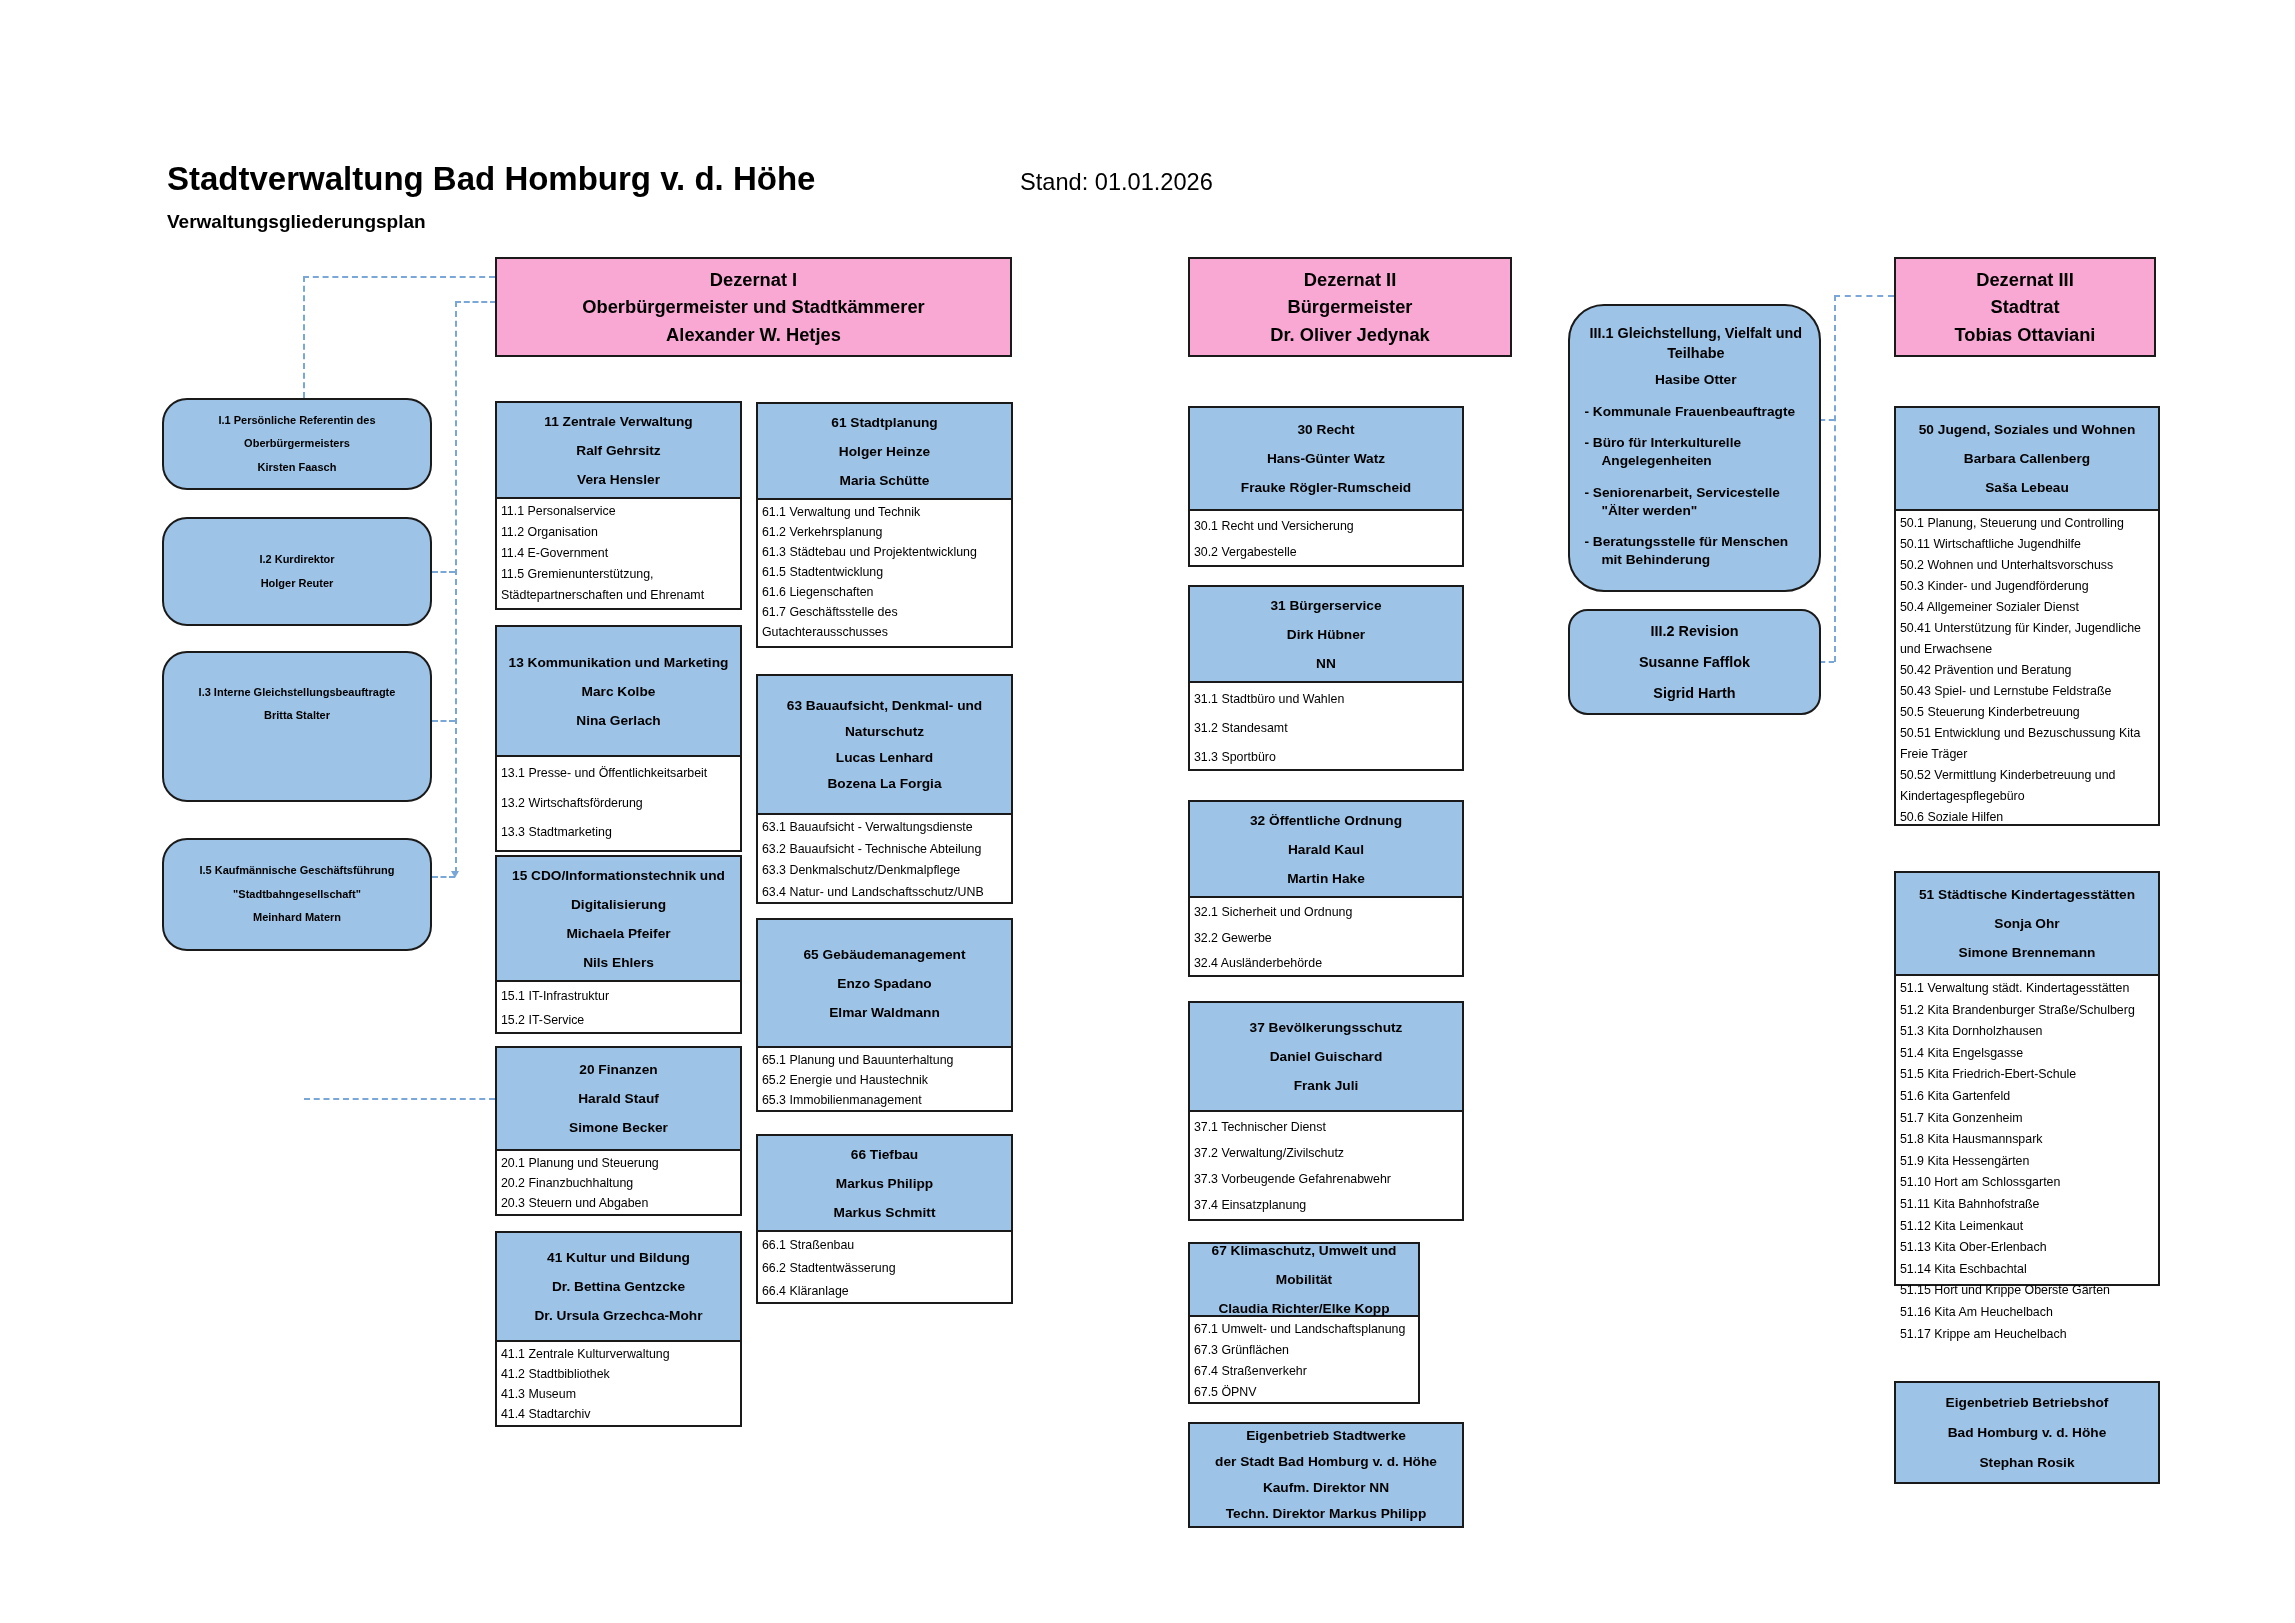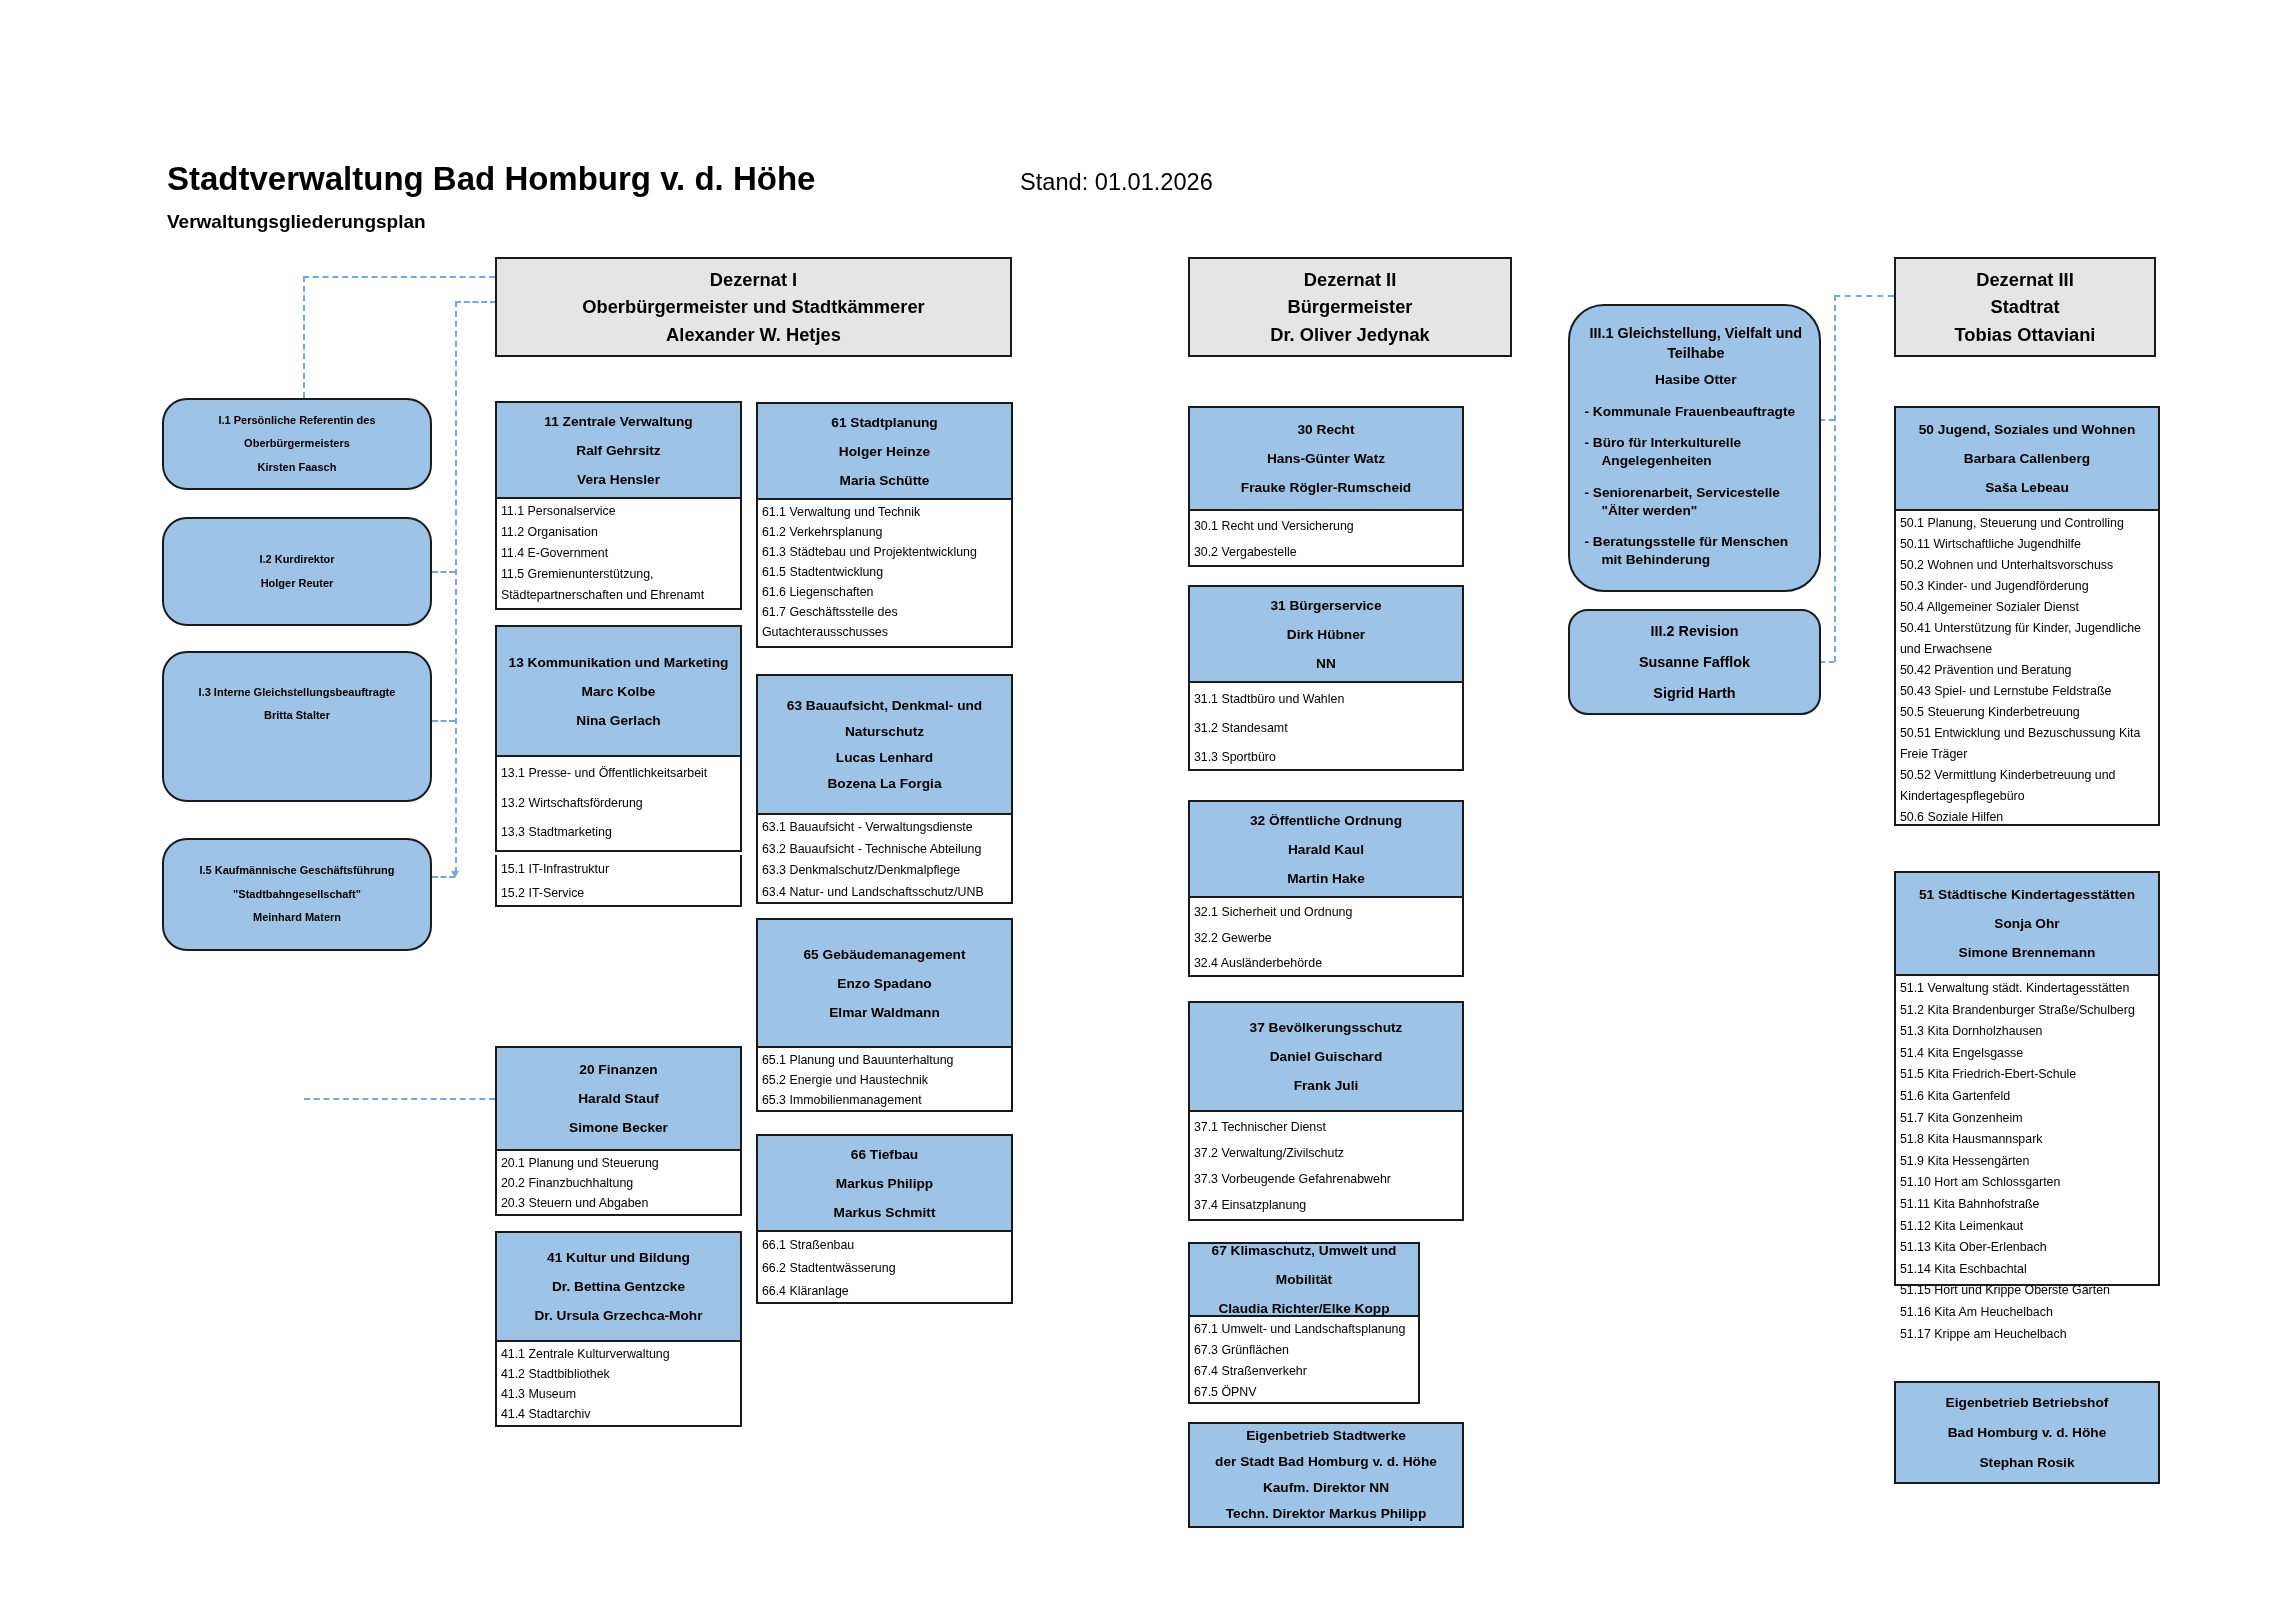--- a/index.html
+++ b/index.html
@@ -4,21 +4,21 @@
 <title>Verwaltungsgliederungsplan</title>
 <style>
   html,body{margin:0;padding:0;background:#ffffff;}
   #canvas{position:relative;width:2295px;height:1623px;background:#ffffff;overflow:hidden;
           font-family:"Liberation Sans","DejaVu Sans",sans-serif;color:#000;}
   .abs{position:absolute;box-sizing:border-box;}
   .page-title{font-size:33px;font-weight:bold;white-space:nowrap;}
   .page-stand{font-size:23.6px;white-space:nowrap;}
   .page-sub{font-size:19px;font-weight:bold;white-space:nowrap;}
 
-  .dezhdr{background:#e5e5e5;border:2px solid #1a1a1a;display:flex;flex-direction:column;
+  .dezhdr{background:#f9a8d4;border:2px solid #1a1a1a;display:flex;flex-direction:column;
           justify-content:center;align-items:center;text-align:center;
           font-weight:bold;font-size:18.3px;line-height:27.5px;}
 
   .rounded{background:#9dc3e6;border:2px solid #1a1a1a;border-radius:25px;display:flex;
            flex-direction:column;justify-content:center;align-items:center;text-align:center;
            font-weight:bold;font-size:11px;line-height:23.6px;padding:3.9px 5.2px;}
 
   .office .head{background:#9dc3e6;border:2px solid #1a1a1a;display:flex;flex-direction:column;
                 justify-content:center;align-items:center;text-align:center;font-weight:bold;
                 font-size:13.7px;line-height:29px;box-sizing:border-box;padding:0 3.9px;}
@@ -135,20 +135,25 @@
         <div class="tline">Marc Kolbe</div>
         <div class="tline">Nina Gerlach</div>
       </div>
     <div class="list" style="height:95px;line-height:29.5px;">
         <div class="li">13.1 Presse- und Öffentlichkeitsarbeit</div>
         <div class="li">13.2 Wirtschaftsförderung</div>
         <div class="li">13.3 Stadtmarketing</div>
       </div>
   </div>
   <div class="office" style="left:495px;top:855px;width:247px;">
+    <div class="head" style="height:127px;">
+        <div class="tline">15 CDO/Informationstechnik und Digitalisierung</div>
+        <div class="tline">Michaela Pfeifer</div>
+        <div class="tline">Nils Ehlers</div>
+      </div>
     <div class="list" style="height:52px;line-height:24px;">
         <div class="li">15.1 IT-Infrastruktur</div>
         <div class="li">15.2 IT-Service</div>
       </div>
   </div>
   <div class="office" style="left:495px;top:1046px;width:247px;">
     <div class="head" style="height:105px;">
         <div class="tline">20 Finanzen</div>
         <div class="tline">Harald Stauf</div>
         <div class="tline">Simone Becker</div>

